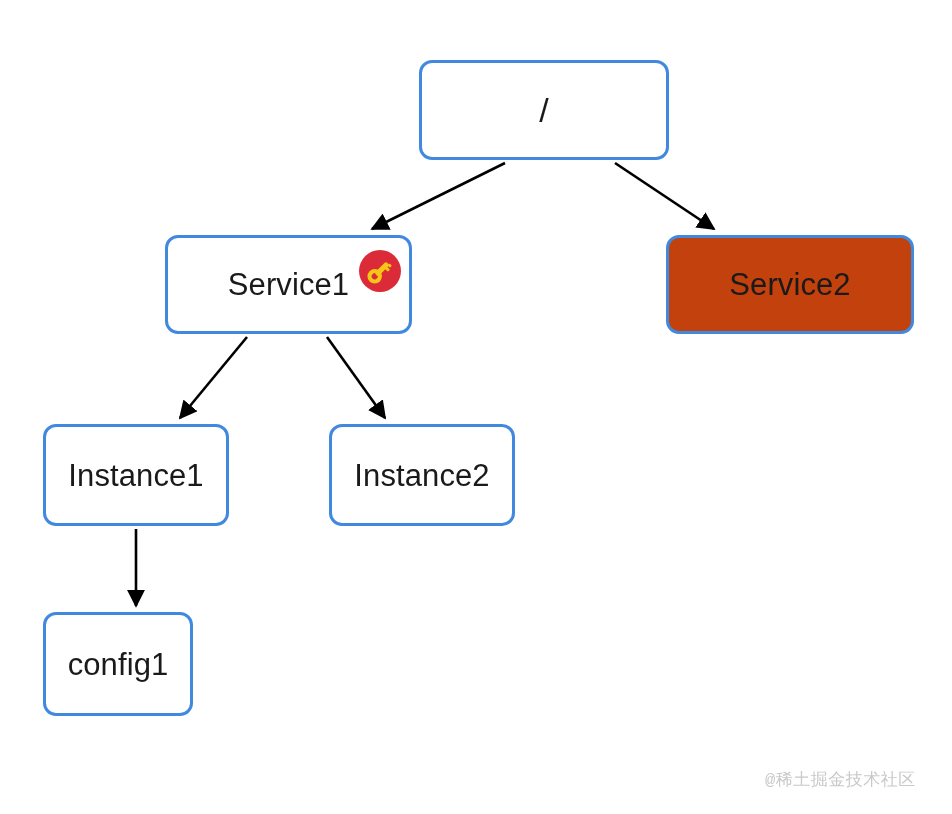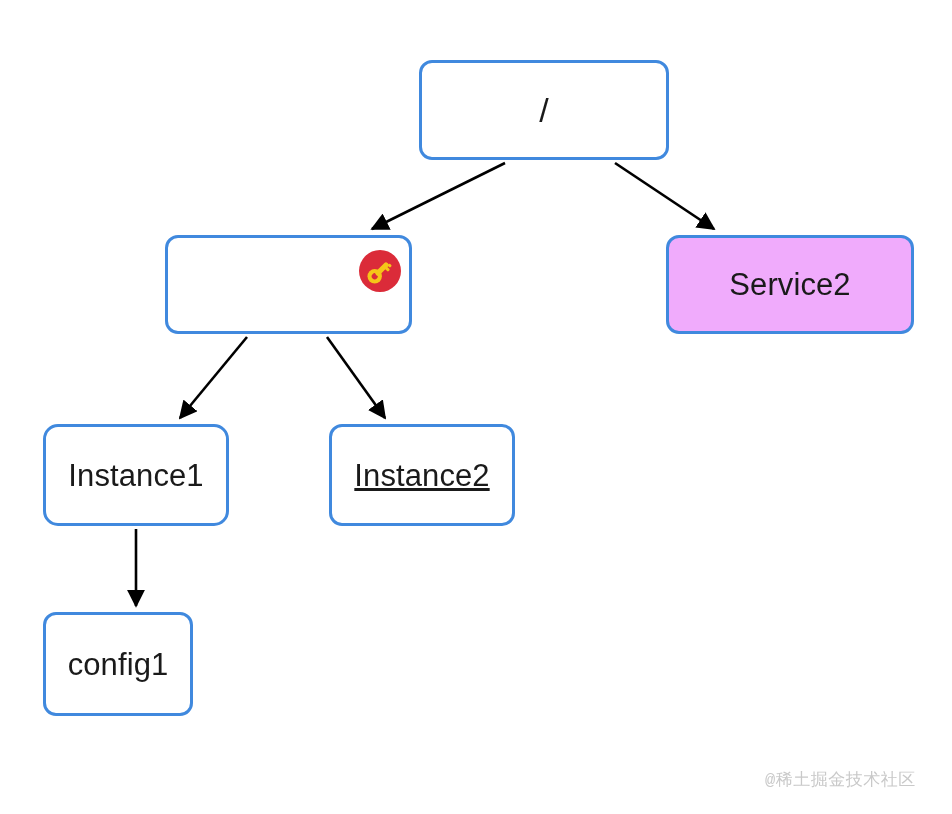--- a/index.html
+++ b/index.html
@@ -76,44 +76,45 @@
         <line x1="327" y1="337" x2="385" y2="418" stroke="#000000" stroke-width="2.6" marker-end="url(#arrowhead)"></line>
         <line x1="136" y1="529" x2="136" y2="606" stroke="#000000" stroke-width="2.6" marker-end="url(#arrowhead)"></line>
       </g>
   </svg>
 
   <div class="node" style="left: 419px; top: 60px; width: 250px; height: 100px; border-color: rgb(64, 137, 222); background: rgb(255, 255, 255);">
     <span class="node-label root-slash" style="color: rgb(26, 26, 26);">/</span>
   </div>
 
   <div class="node" style="left: 165px; top: 235px; width: 247px; height: 99px; border-color: rgb(64, 137, 222); background: rgb(255, 255, 255);">
+    <span class="node-label" style="color: rgb(26, 26, 26);">Service1</span>
     <span class="badge" style="left: 190px; top: 11px; width: 44px; height: 44px;">
       <svg viewBox="0 0 44 44" width="44" height="44" xmlns="http://www.w3.org/2000/svg">
         <circle cx="22" cy="22" r="21" fill="#DB2B39"></circle>
         <g transform="rotate(-45 22 22)">
           <circle cx="14.5" cy="22" r="7.2" fill="#F5C518"></circle>
           <circle cx="14.5" cy="22" r="3.0" fill="#DB2B39"></circle>
           <rect x="16.5" y="19.4" width="16.5" height="5.2" rx="2.2" fill="#F5C518"></rect>
           <rect x="27.0" y="23.2" width="3.1" height="5.0" rx="1.2" fill="#F5C518"></rect>
           <rect x="31.2" y="23.2" width="3.0" height="3.6" rx="1.2" fill="#F5C518"></rect>
         </g>
       </svg>
     </span>
   </div>
 
-  <div class="node" style="left: 666px; top: 235px; width: 248px; height: 99px; border-color: rgb(64, 137, 222); background: #f0abfc;">
+  <div class="node" style="left: 666px; top: 235px; width: 248px; height: 99px; border-color: rgb(64, 137, 222); background: #c2410c;">
     <span class="node-label" style="color: rgb(26, 26, 26);">Service2</span>
   </div>
 
-  <div class="node" style="left: 43px; top: 424px; width: 186px; height: 102px; border-color: rgb(64, 137, 222); background: rgb(255, 255, 255); border-radius: 15px;">
+  <div class="node" style="left: 43px; top: 424px; width: 186px; height: 102px; border-color: rgb(64, 137, 222); background: rgb(255, 255, 255);">
     <span class="node-label" style="color: rgb(26, 26, 26);">Instance1</span>
   </div>
 
   <div class="node" style="left: 329px; top: 424px; width: 186px; height: 102px; border-color: rgb(64, 137, 222); background: rgb(255, 255, 255);">
-    <span class="node-label" style="color: rgb(26, 26, 26); text-decoration: underline;">Instance2</span>
+    <span class="node-label" style="color: rgb(26, 26, 26);">Instance2</span>
   </div>
 
   <div class="node" style="left: 43px; top: 612px; width: 150px; height: 104px; border-color: rgb(64, 137, 222); background: rgb(255, 255, 255);">
     <span class="node-label" style="color: rgb(26, 26, 26);">config1</span>
   </div>
 
   <div class="watermark" style="left: 765px; top: 768px; color: rgb(201, 201, 201);">@稀土掘金技术社区</div>
 
 </div>
 

